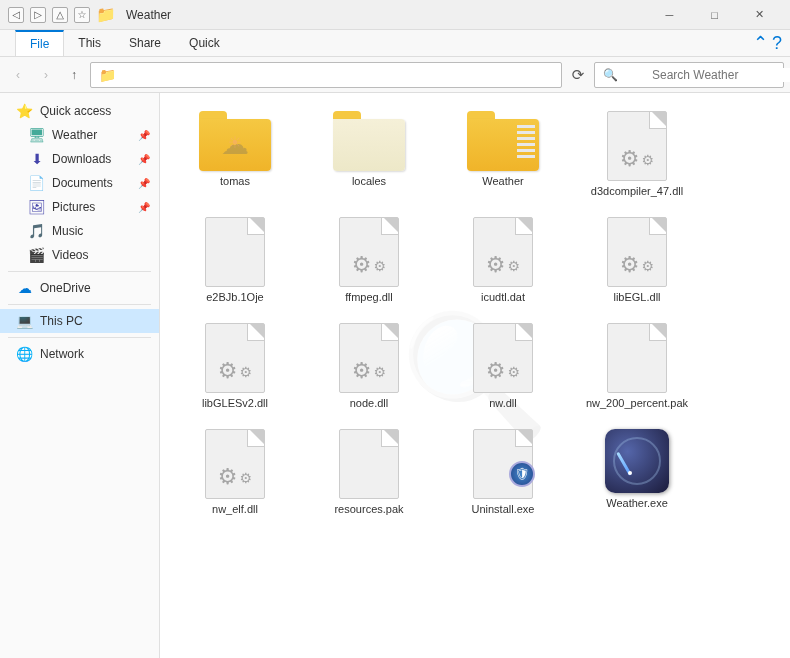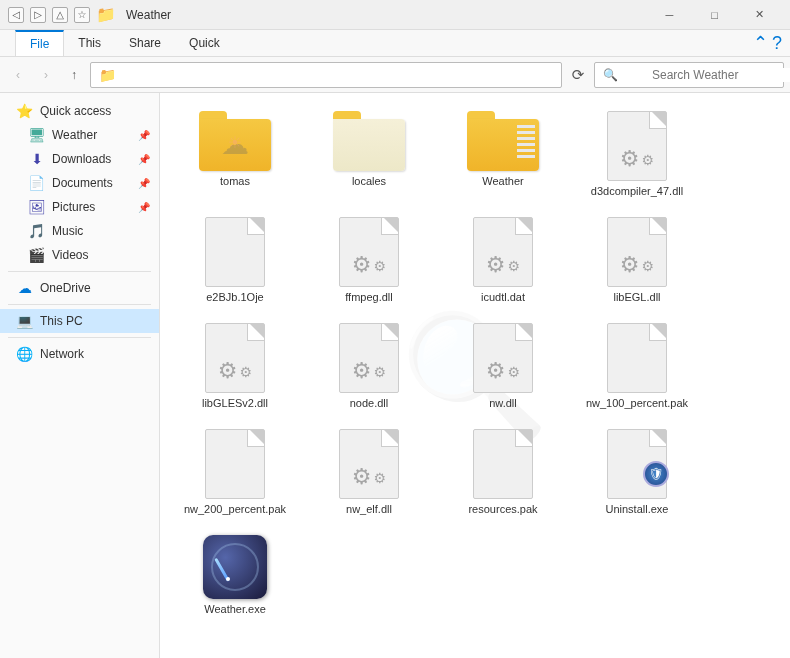--- a/index.html
+++ b/index.html
@@ -279,26 +279,20 @@
           <div class="file-doc">
             <div class="file-doc-corner"></div>
             <div class="file-doc-gears">
               <span class="gear-large">⚙</span>
               <span class="gear-small">⚙</span>
             </div>
           </div>
           <span class="file-name">nw.dll</span>
         </div>
 
-        <div class="file-item">
-          <div class="file-doc" style="width:60px;height:70px;">
-            <div class="file-doc-corner"></div>
-          </div>
-          <span class="file-name">nw_100_percent.pak</span>
-        </div>
 
         <div class="file-item">
           <div class="file-doc" style="width:60px;height:70px;">
             <div class="file-doc-corner"></div>
           </div>
           <span class="file-name">nw_200_percent.pak</span>
         </div>
 
         <div class="file-item">
           <div class="file-doc">

